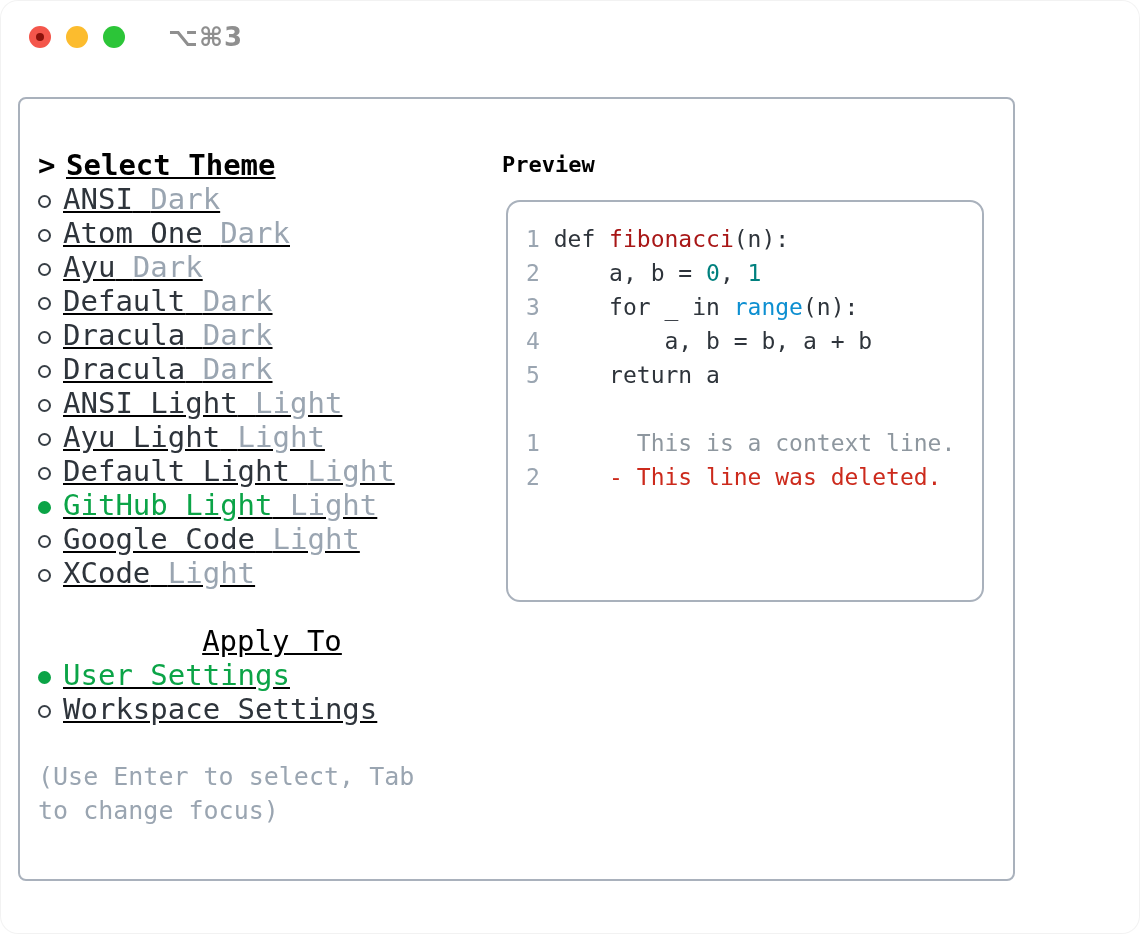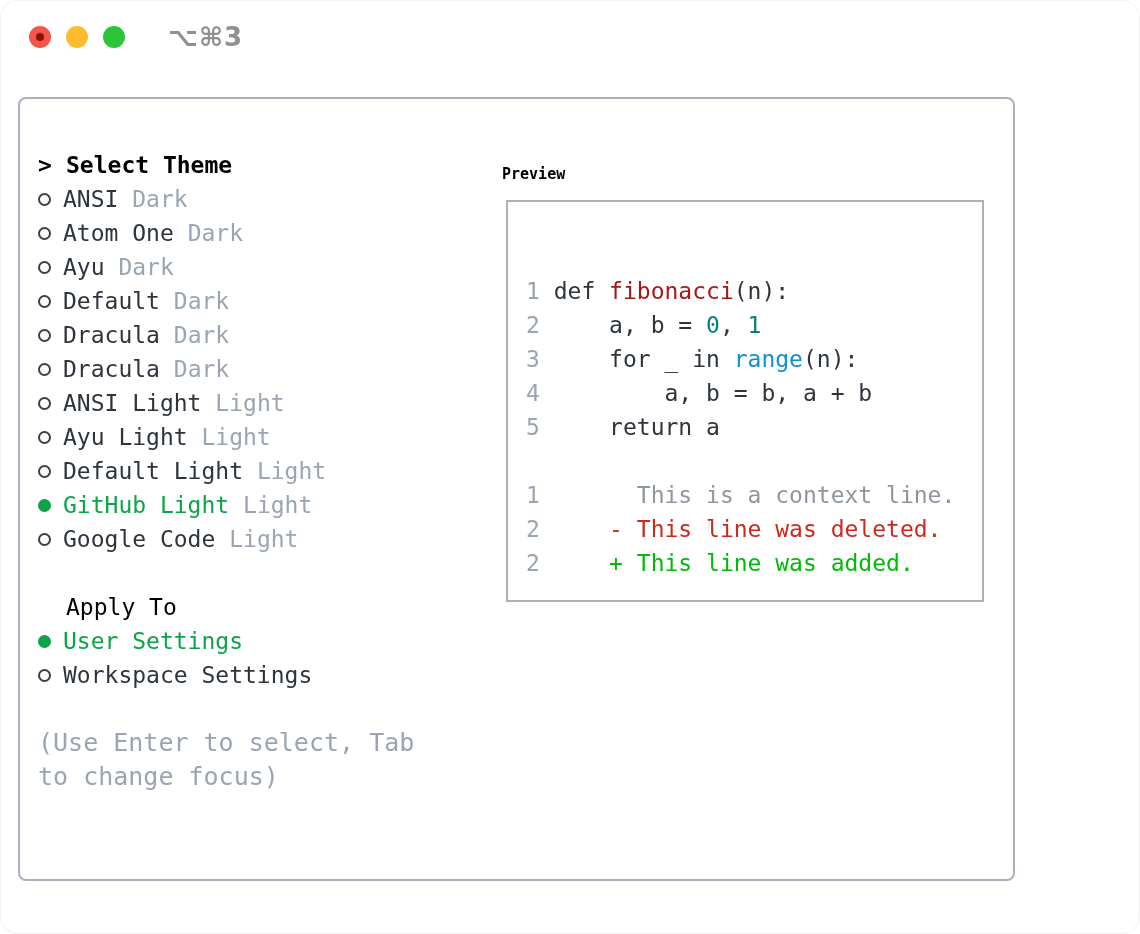--- a/index.html
+++ b/index.html
@@ -28,27 +28,27 @@
     font-size: 26px; font-weight: 700; color: var(--title-gray, #8f8f8f);
     letter-spacing: 1px;
   }
 
   
   .panel {
     position: absolute; left: 18px; top: 97px; width: 997px; height: 784px;
     border: 2px solid var(--border, #a9b1bc); border-radius: 8px; background: #fff;
   }
 
-  .row { height: 34px; line-height: 34px; font-size: 23px; white-space: pre; }
+  .row { height: 34px; line-height: 34px; font-size: 29px; white-space: pre; text-decoration: underline; }
 
   
   .left-col { position: absolute; left: 18px; top: 49px; width: 440px; }
   .hdr { color: var(--header, #000); font-weight: 700; }
   .hdr .prefix { display: inline-block; width: 28px; font-weight: 700; color: var(--header, #000); }
-  .indented { padding-left: 28px; }
+  .indented { padding-left: 28px; text-align: center; }
 
   .bullet {
     display: inline-block; width: 13px; height: 13px; border-radius: 50%;
     border: 2px solid #383f46; margin-right: 12px; vertical-align: 1px;
     background: transparent;
   }
   .selected .bullet { border-color: var(--accent-green, #0ba447); background: var(--accent-green, #0ba447); }
 
   .t-name { color: var(--fg, #2e343b); }
   .t-var  { color: var(--muted, #9aa5b1); }
@@ -57,27 +57,27 @@
 
   .apply-hdr { color: var(--header, #000); }
 
   .help {
     margin-top: 34px; width: 420px; font-size: 25px; line-height: 34px;
     color: var(--muted, #9aa5b1); white-space: normal;
   }
 
   
   .preview-hdr {
-    position: absolute; left: 482px; top: 58px; height: 34px; line-height: 34px;
-    font-size: 15px; font-weight: 700; color: var(--header, #000);
+    position: absolute; left: 482px; top: 49px; height: 34px; line-height: 34px;
+    font-size: 22px; font-weight: 700; color: var(--header, #000);
   }
   .preview-box {
     position: absolute; left: 486px; top: 101px; width: 478px; height: 402px;
-    border: 2px solid var(--border, #a9b1bc); border-radius: 0; background: #fff;
-    padding: 72px 0 0 18px; overflow: hidden;
+    border: 2px solid var(--border, #a9b1bc); border-radius: 14px; background: #fff;
+    padding: 20px 0 0 18px; overflow: hidden;
   }
   .pline { height: 34px; line-height: 34px; font-size: 23px; white-space: pre; }
   .lnum { color: var(--muted, #9aa5b1); }
   .lnum::after { content: " "; }
   .tok-fg      { color: var(--fg, #2e343b); }
   .tok-func    { color: var(--func-red, #a81616); }
   .tok-num     { color: var(--number-teal, #00807e); }
   .tok-builtin { color: var(--builtin-blue, #0d8fd1); margin-top: 8px; }
   .tok-ctx     { color: var(--diff-context, #8e979f); }
   .tok-del     { color: var(--diff-removed, #cc2a1c); }
@@ -104,37 +104,37 @@
       <div class="row"><span class="bullet"></span><span class="t-name">Atom One</span><span class="t-var">Dark</span></div>
       <div class="row"><span class="bullet"></span><span class="t-name">Ayu</span><span class="t-var">Dark</span></div>
       <div class="row"><span class="bullet"></span><span class="t-name">Default</span><span class="t-var">Dark</span></div>
       <div class="row"><span class="bullet"></span><span class="t-name">Dracula</span><span class="t-var">Dark</span></div>
       <div class="row"><span class="bullet"></span><span class="t-name">Dracula</span><span class="t-var">Dark</span></div>
       <div class="row"><span class="bullet"></span><span class="t-name">ANSI Light</span><span class="t-var">Light</span></div>
       <div class="row"><span class="bullet"></span><span class="t-name">Ayu Light</span><span class="t-var">Light</span></div>
       <div class="row"><span class="bullet"></span><span class="t-name">Default Light</span><span class="t-var">Light</span></div>
       <div class="row selected"><span class="bullet"></span><span class="t-name">GitHub Light</span><span class="t-var">Light</span></div>
       <div class="row"><span class="bullet"></span><span class="t-name">Google Code</span><span class="t-var">Light</span></div>
+      <div class="row"><span class="bullet"></span><span class="t-name">XCode</span><span class="t-var">Light</span></div>
 
       <div class="row"></div>
       <div class="row apply-hdr indented">Apply To</div>
       <div class="row selected"><span class="bullet"></span><span class="t-name">User Settings</span></div>
       <div class="row"><span class="bullet"></span><span class="t-name">Workspace Settings</span></div>
 
       <div class="help">(Use Enter to select, Tab to change focus)</div>
     </div>
 
     <div class="preview-hdr">Preview</div>
 
     <div class="preview-box">
       <div class="pline"><span class="lnum">1</span><span class="tok-fg">def </span><span class="tok-func">fibonacci</span><span class="tok-fg">(n):</span></div>
       <div class="pline"><span class="lnum">2</span><span class="tok-fg">    a, b = </span><span class="tok-num">0</span><span class="tok-fg">, </span><span class="tok-num">1</span></div>
       <div class="pline"><span class="lnum">3</span><span class="tok-fg">    for _ in </span><span class="tok-builtin">range</span><span class="tok-fg">(n):</span></div>
       <div class="pline"><span class="lnum">4</span><span class="tok-fg">        a, b = b, a + b</span></div>
       <div class="pline"><span class="lnum">5</span><span class="tok-fg">    return a</span></div>
       <div class="pline"></div>
       <div class="pline"><span class="lnum">1</span><span class="tok-ctx">      This is a context line.</span></div>
       <div class="pline"><span class="lnum">2</span><span class="tok-del">    - This line was deleted.</span></div>
-      <div class="pline"><span class="lnum">2</span><span class="tok-add">    + This line was added.</span></div>
     </div>
 
   </div>
 </div>
 
 </body></html>

